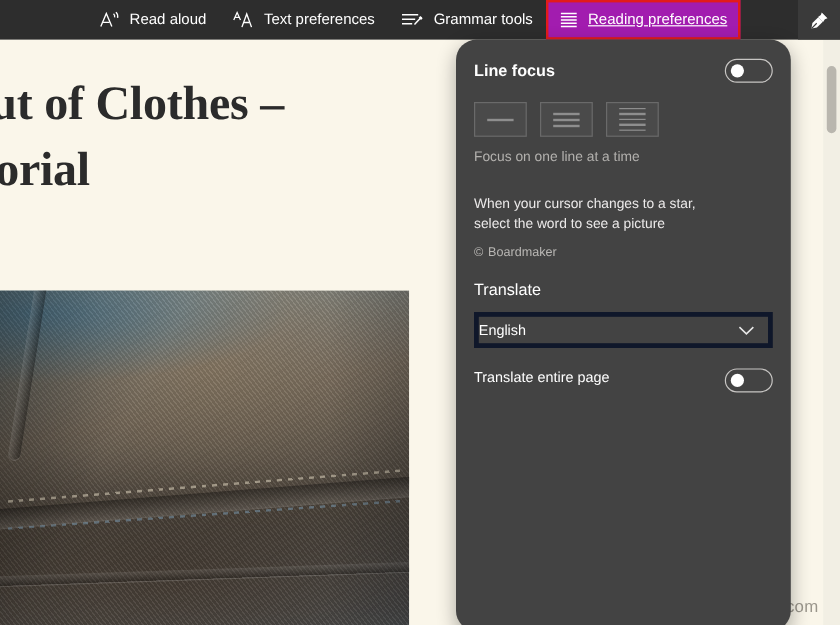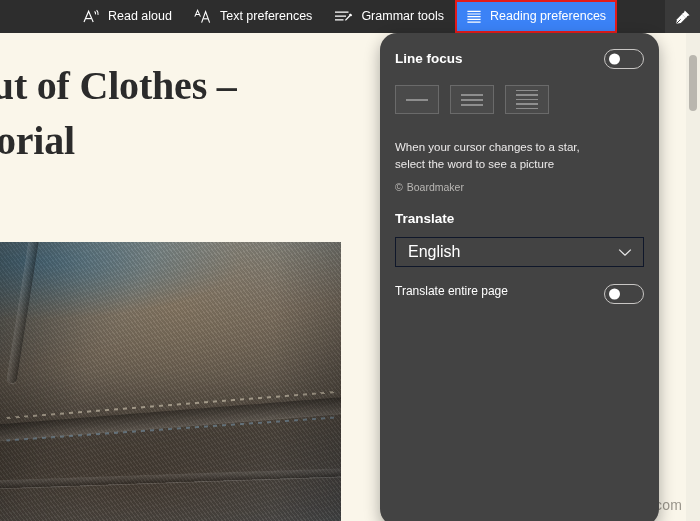--- a/index.html
+++ b/index.html
@@ -87,22 +87,22 @@
   }
   .tb-spacer{ width:72px; height:1px; flex:0 0 auto; }
   .tb-btn{
     height:33px; display:flex; align-items:center; gap:8px;
     padding:0 11px; color:#ffffff; font-size:12.5px;
     white-space:nowrap; cursor:default;
     position:relative;
   }
   .tb-btn .lbl{ line-height:1; }
   .tb-active{
-    background:#3b82f6;
-    outline:2px solid #e21b1b; outline-offset:-2px;
+    background:#a21caf;
+    outline:2px solid #e21b1b; outline-offset:-2px;text-decoration:underline;
   }
   .tb-pin{
     margin-left:auto; width:35px; height:33px;
     display:flex; align-items:center; justify-content:center;
     background:#3a3a3a;
   }
   .ico{ display:flex; align-items:center; justify-content:center; }
 
   
   .panel{
@@ -141,26 +141,26 @@
     width:44px; height:29px; border:1px solid #6a6a6a; background:#4a4a4a;
     display:flex; flex-direction:column; align-items:center; justify-content:center;
     gap:3px; cursor:pointer;
   }
   .lf-line{ width:22px; height:2px; background:#8e8e8e; display:block; }
   .lf-btn.five .lf-line{ height:1.5px; }
   .lf-cap{ margin-top:11px; font-size:11.5px; color:#b3b1ae; }
 
   .divider-gap{ height:18px; }
 
-  .sec-title-plain{ font-size:13.5px; font-weight:700; margin-bottom:11px; }
+  .sec-title-plain{ font-size:13.5px; font-weight:400; margin-bottom:11px; }
 
   .select{
-    width:249px; height:30px; border:1px solid #0f172a; background:transparent;
+    width:249px; height:30px; border:4px solid #0f172a; background:transparent;
     display:flex; align-items:center; justify-content:space-between;
-    padding:0 11px 0 12px; font-size:16px; color:#ffffff; cursor:pointer;
+    padding:0 11px 0 0; font-size:12px; color:#ffffff; cursor:pointer;
   }
   .row-toggle{
     display:flex; align-items:flex-start; justify-content:space-between;
     margin-top:17px;
     gap:14px;
   }
   .row-toggle .rt-label{ font-size:12px; }
 </style>
 </head>
 <body>
@@ -266,20 +266,21 @@
       <span class="lf-line"></span>
     </div>
     <div class="lf-btn five">
       <span class="lf-line"></span>
       <span class="lf-line"></span>
       <span class="lf-line"></span>
       <span class="lf-line"></span>
       <span class="lf-line"></span>
     </div>
   </div>
+  <div class="lf-cap">Focus on one line at a time</div>
 
   <div class="divider-gap"></div>
 
   <div class="sec-sub">When your cursor changes to a star, select the word to see a picture</div>
   <div class="sec-note">
     <span>©</span>
     <span>Boardmaker</span>
   </div>
 
   <div class="divider-gap"></div>

